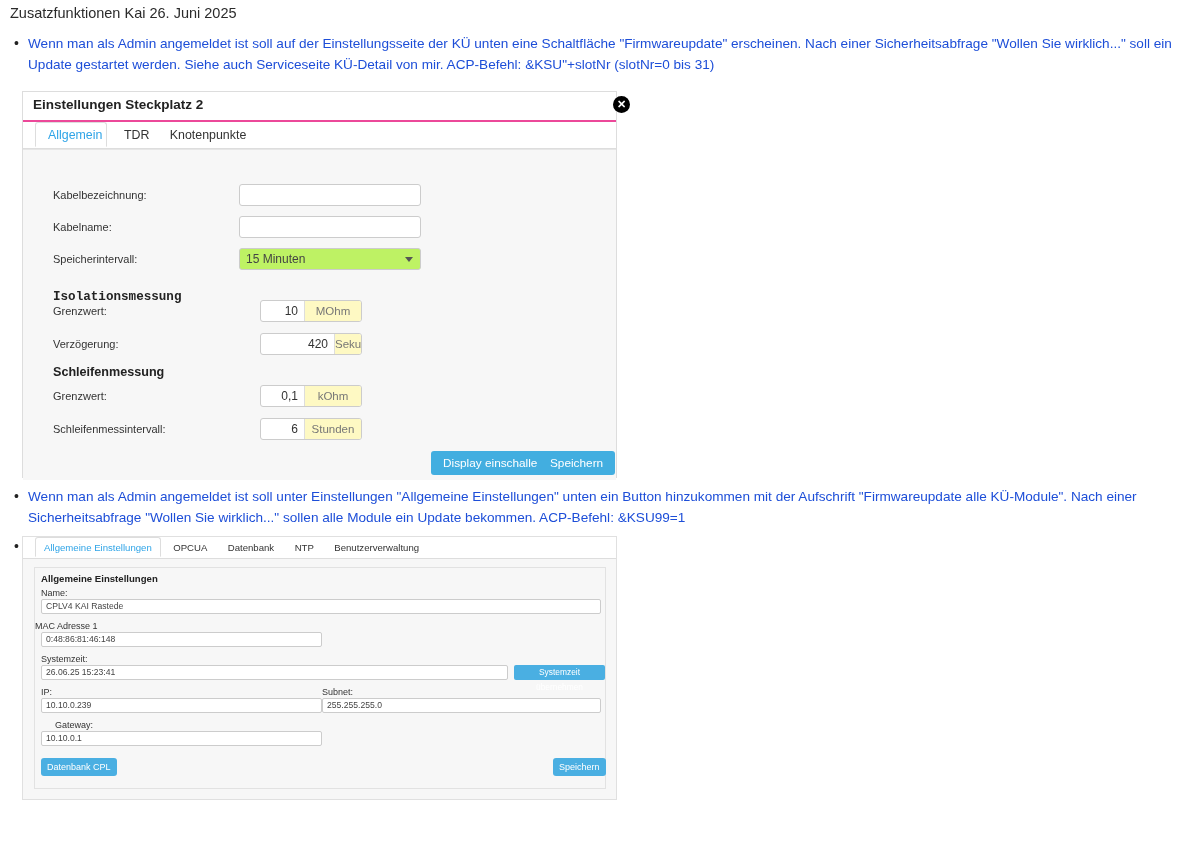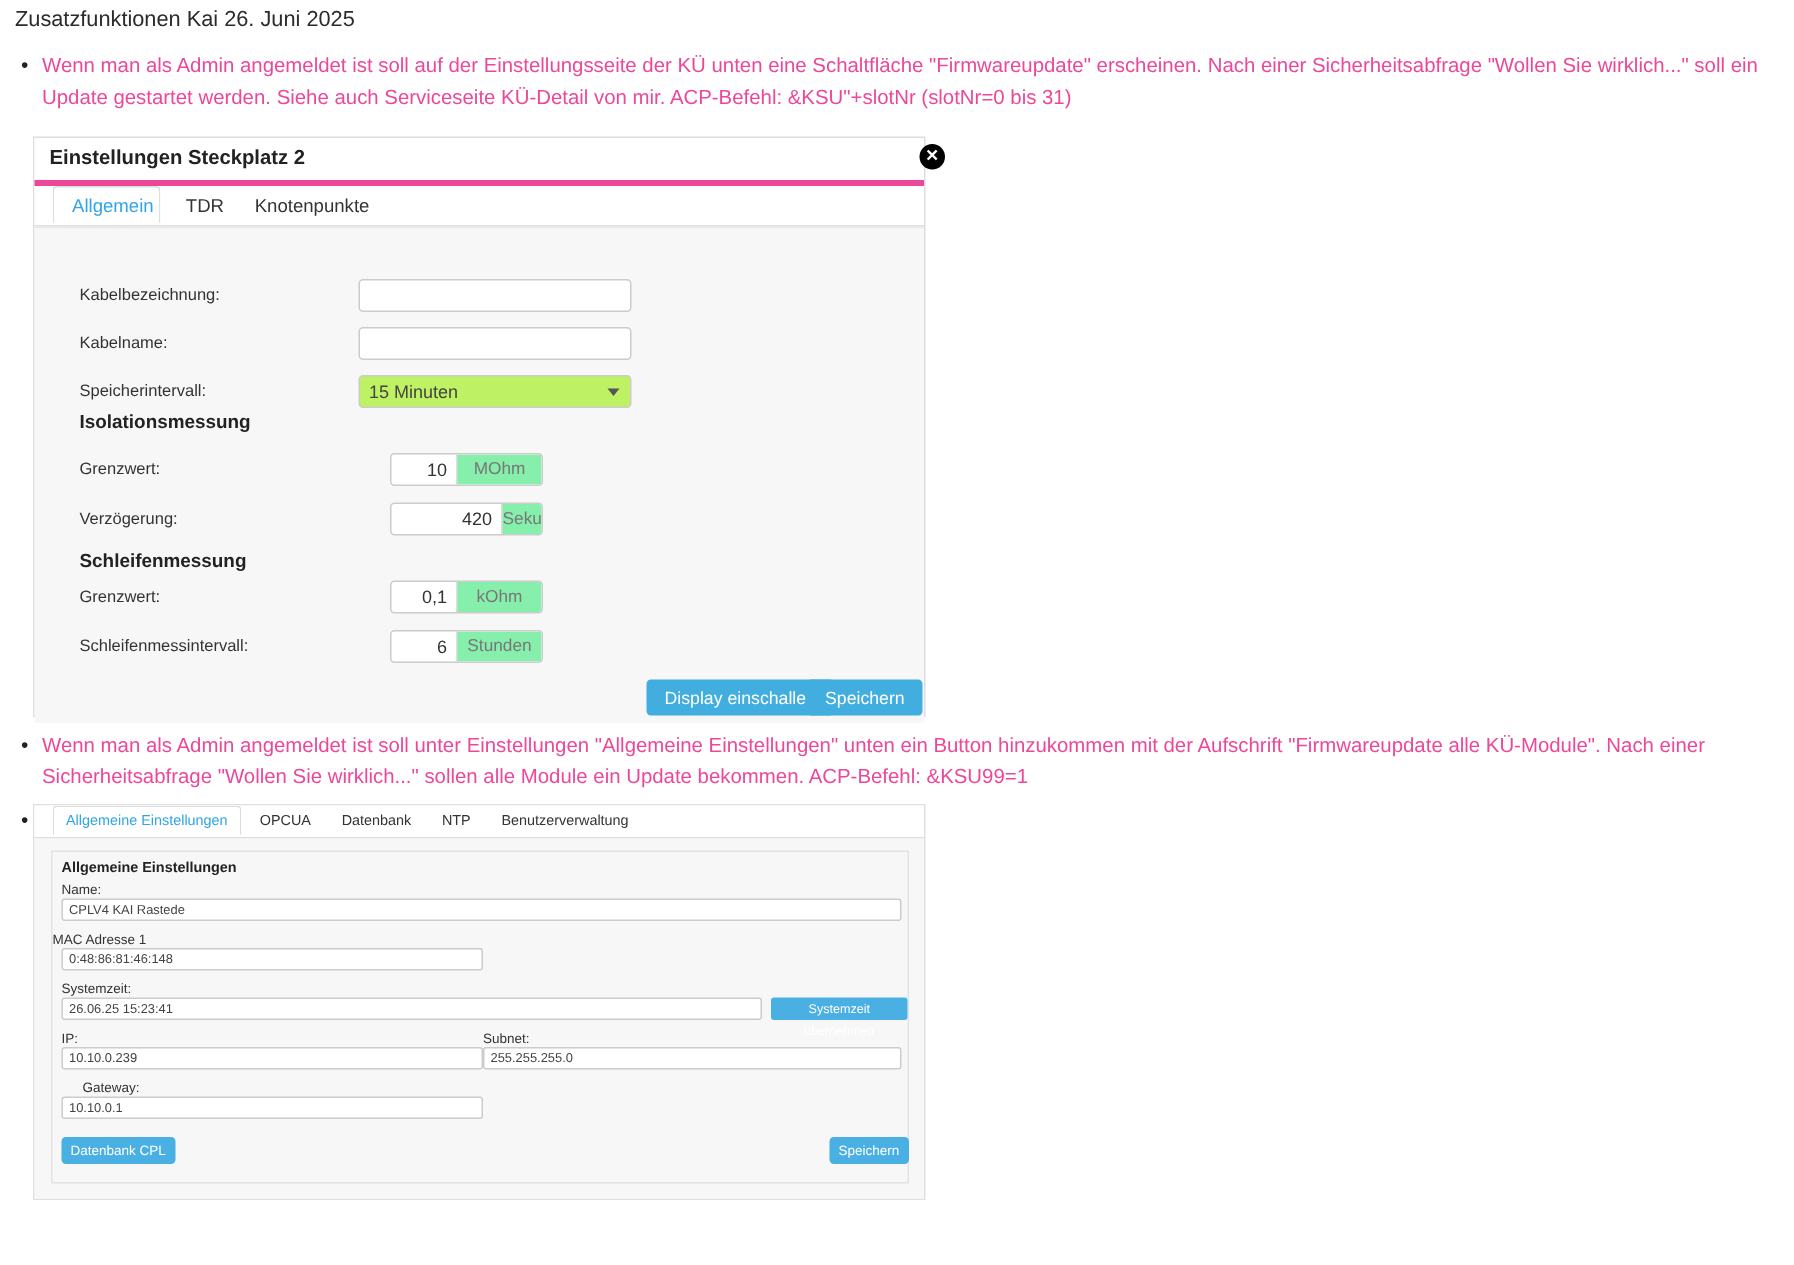--- a/index.html
+++ b/index.html
@@ -42,21 +42,21 @@
     width: 14px;
     min-width: 14px;
     font-size: 14px;
     line-height: 21px;
     color: #222;
     text-align: left;
   }
   .bullet-text {
     font-size: 13.6px;
     line-height: 21px;
-    color: #ec4899;
+    color: #1d4ed8;
   }
 
   #para1 { left: 14px; top: 33px; width: 1170px; }
   #para1 .bullet-text { width: 1150px; }
 
   #para2 { left: 14px; top: 486px; width: 1170px; }
   #para2 .bullet-text { width: 1150px; }
 
   #para3 { left: 14px; top: 536px; width: 40px; }
 
@@ -67,21 +67,21 @@
     top: 91px;
     width: 595px;
     height: 387px;
     background: #ffffff;
     border: 1px solid #dddddd;
     box-sizing: border-box;
   }
   .card1-header {
     position: relative;
     height: 28px;
-    border-bottom: 4px solid #ec4899;
+    border-bottom: 2px solid #ec4899;
     background: #ffffff;
   }
   .card1-title {
     position: absolute;
     left: 10px;
     top: 5px;
     font-size: 13.5px;
     font-weight: bold;
     color: #222;
   }
@@ -204,21 +204,21 @@
     flex: 1 1 auto;
     font-size: 12px;
     text-align: right;
     padding: 0 6px;
     line-height: 20px;
     color: #333;
   }
   .unitgroup .uunit {
     width: 56px;
     border-left: 1px solid #dddddd;
-    background: #86efac;
+    background: #fef9c3;
     font-size: 11.5px;
     color: #777;
     line-height: 20px;
     text-align: center;
   }
 
   .btn {
     position: absolute;
     height: 24px;
     background: #42aee0;
@@ -363,21 +363,21 @@
       </div>
 
       <div class="frow" style="top:98px;">
         <div class="flabel">Speicherintervall:</div>
         <div class="fselect">
           <span>15 Minuten</span>
           <span class="caret"></span>
         </div>
       </div>
 
-      <div class="frow" style="top:118px;">
+      <div class="frow" style="top:136px;font-family:Liberation Mono, monospace;">
         <div class="fsection">Isolationsmessung</div>
       </div>
 
       <div class="frow" style="top:150px;">
         <div class="flabel">Grenzwert:</div>
         <div class="unitgroup" style="left:237px;">
           <div class="uval">10</div>
           <div class="uunit">MOhm</div>
         </div>
       </div>

